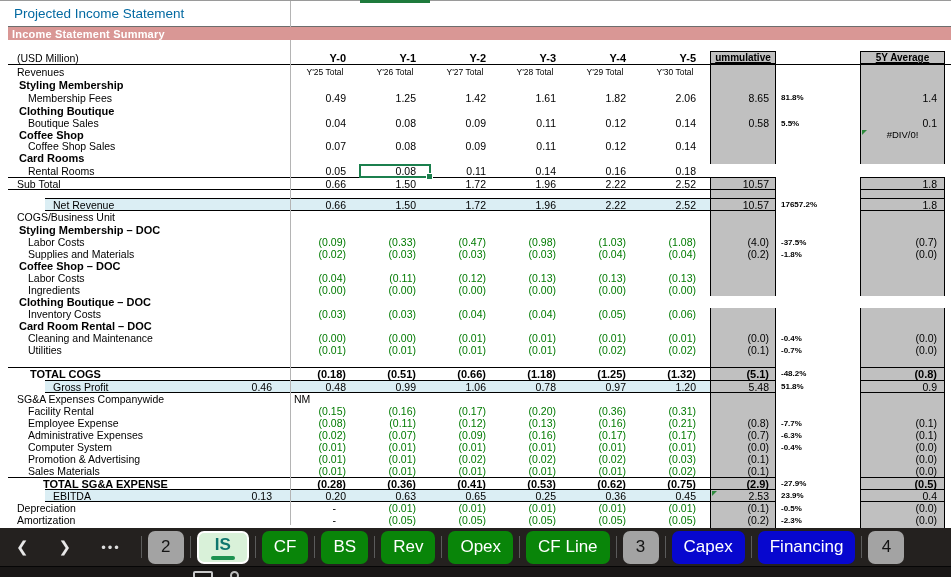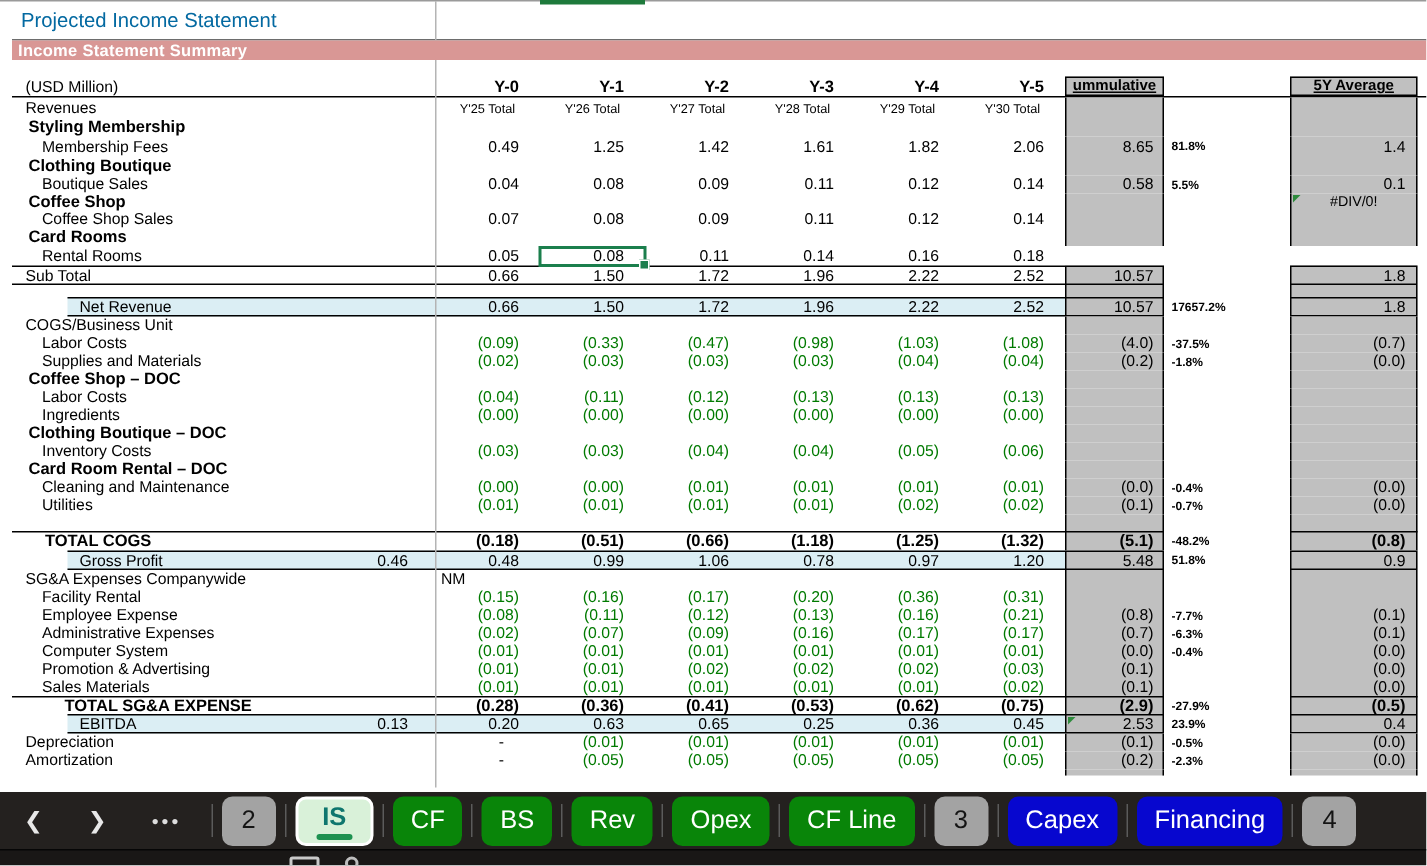--- a/index.html
+++ b/index.html
@@ -270,20 +270,33 @@
           <div class="cy"></div>
           <div class="cy"></div>
           <div class="cy"></div>
           <div class="cy"></div>
           <div class="cy"></div>
           <div class="cy"></div>
           <div class="cc"></div>
           <div class="cx"></div>
           <div class="ca"></div>
         </div>
+        <div class="row cat" style="height: 13px;">
+          <div class="cl">Styling Membership – DOC</div>
+          <div class="cp"></div>
+          <div class="cy"></div>
+          <div class="cy"></div>
+          <div class="cy"></div>
+          <div class="cy"></div>
+          <div class="cy"></div>
+          <div class="cy"></div>
+          <div class="cc"></div>
+          <div class="cx"></div>
+          <div class="ca"></div>
+        </div>
         <div class="row item" style="height: 12px;">
           <div class="cl">Labor Costs</div>
           <div class="cp"></div>
           <div class="cy neg">(0.09)</div>
           <div class="cy neg">(0.33)</div>
           <div class="cy neg">(0.47)</div>
           <div class="cy neg">(0.98)</div>
           <div class="cy neg">(1.03)</div>
           <div class="cy neg">(1.08)</div>
           <div class="cc">(4.0)</div>
@@ -335,21 +348,21 @@
           <div class="cy neg">(0.00)</div>
           <div class="cy neg">(0.00)</div>
           <div class="cy neg">(0.00)</div>
           <div class="cy neg">(0.00)</div>
           <div class="cy neg">(0.00)</div>
           <div class="cy neg">(0.00)</div>
           <div class="cc"></div>
           <div class="cx"></div>
           <div class="ca"></div>
         </div>
-        <div class="row cat" style="height: 12px;">
+        <div class="row cat" style="height: 12px; flex-direction: column;">
           <div class="cl">Clothing Boutique – DOC</div>
           <div class="cp"></div>
           <div class="cy"></div>
           <div class="cy"></div>
           <div class="cy"></div>
           <div class="cy"></div>
           <div class="cy"></div>
           <div class="cy"></div>
           <div class="cc"></div>
           <div class="cx"></div>

